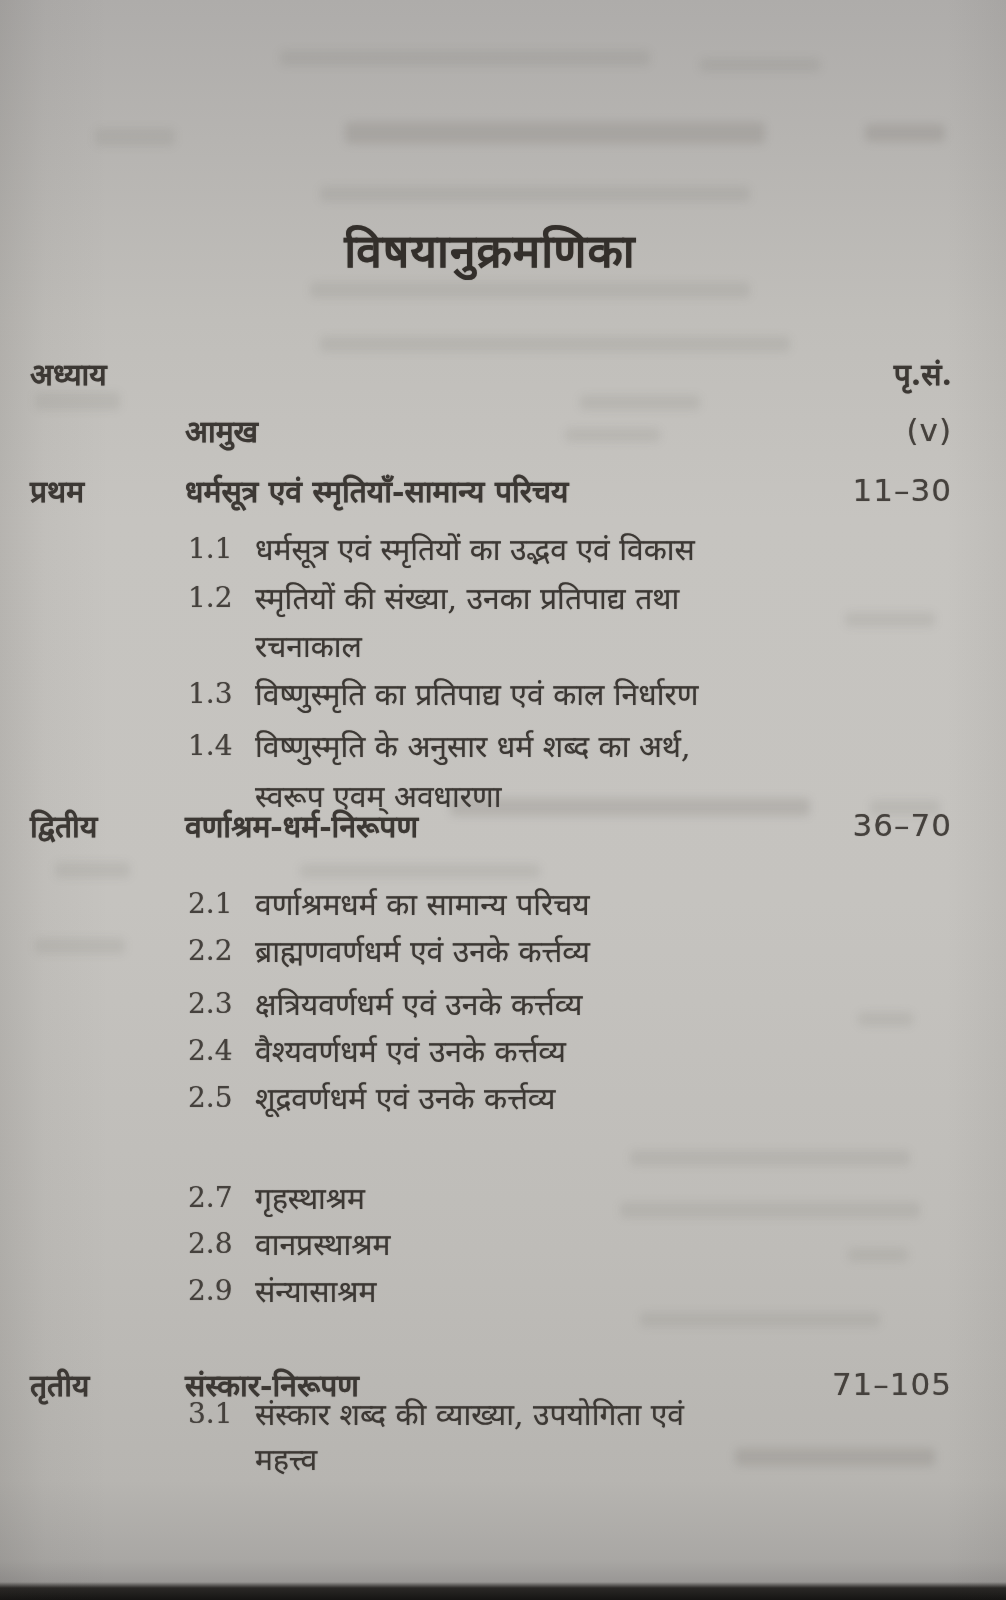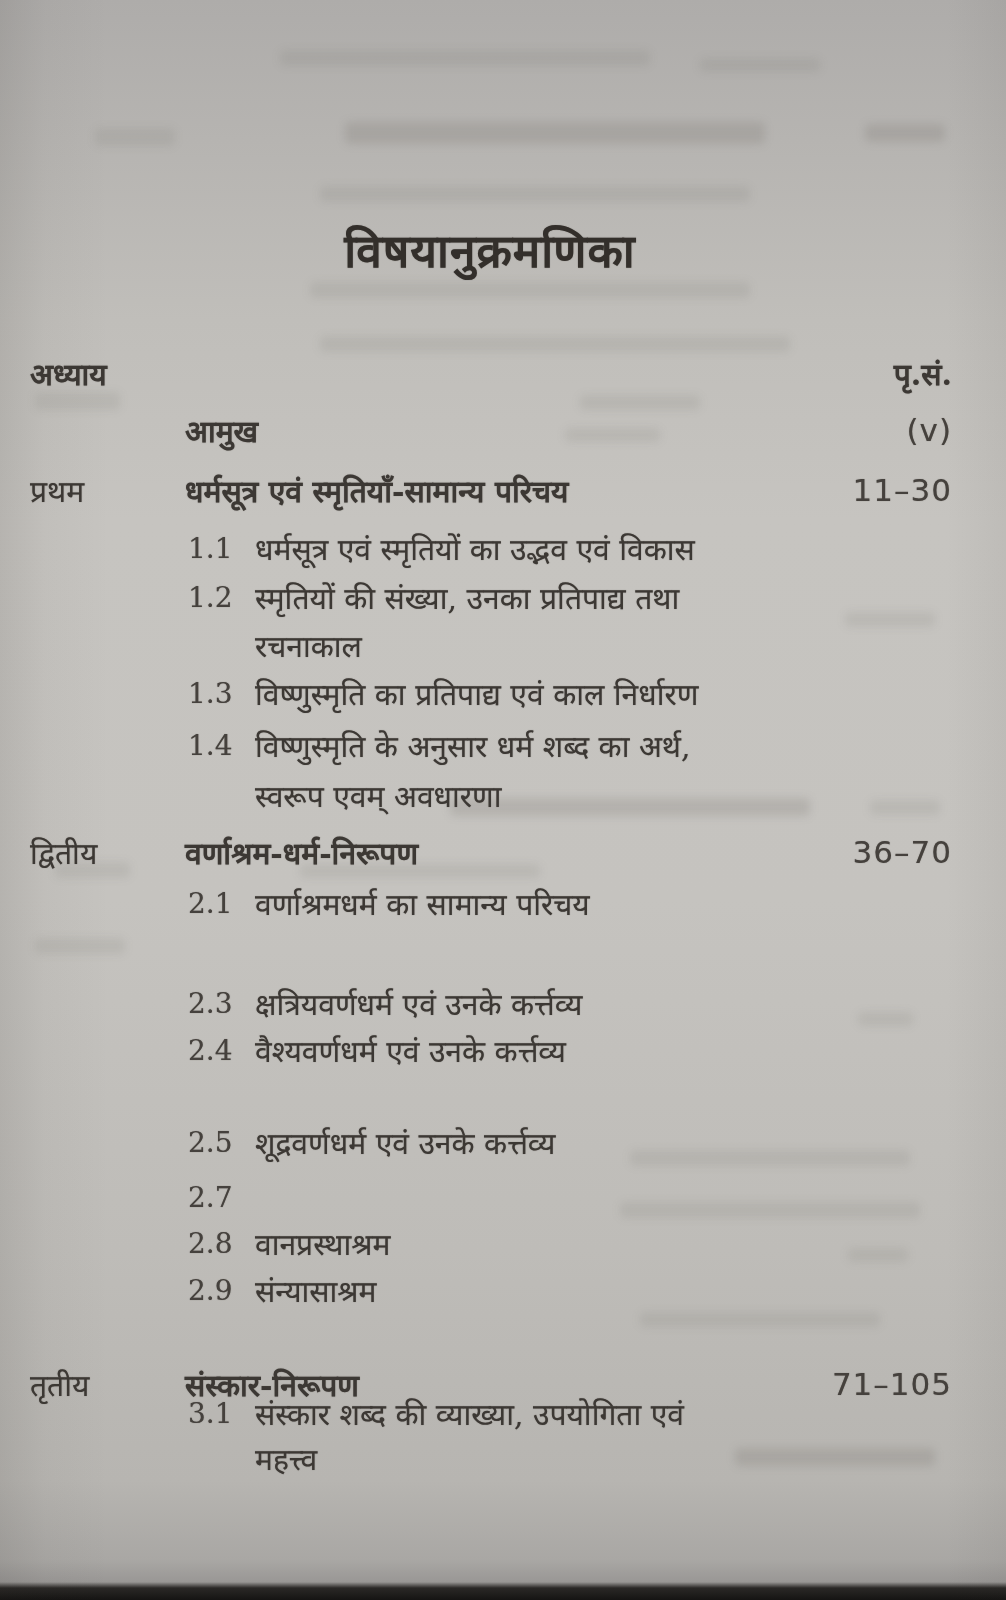--- a/index.html
+++ b/index.html
@@ -22,21 +22,21 @@
   .ink{ text-shadow:0 0 1px rgba(62,56,50,0.55); }
   .title{
     position:absolute; top:218px; left:30px; right:56px;
     text-align:center; font-size:46px; font-weight:700;
     color:#332f2b; letter-spacing:1px; margin:0;
   }
   .row{
     position:absolute; left:30px; right:54px; height:44px;
     display:flex; align-items:center; font-size:30px;
   }
-  .ord{ width:155px; flex:0 0 155px; font-weight:400; }
+  .ord{ width:155px; flex:0 0 155px; font-weight:700; }
   .main{ flex:1 1 auto; font-weight:600; }
   .pg{ flex:0 0 auto; text-align:right; font-family:"DejaVu Sans","Liberation Sans",sans-serif; font-size:31px; color:#45413d; letter-spacing:1px; }
   .sec{
     position:absolute; left:188px; right:54px; height:42px;
     display:flex; align-items:center; font-size:30px;
   }
   .num{ width:67px; flex:0 0 67px; font-family:"DejaVu Serif","Liberation Serif",serif; font-size:28px; color:#45413d; }
   .sectext{ flex:1 1 auto; }
   .cont{
     position:absolute; left:255px; right:54px; height:42px;
@@ -115,43 +115,48 @@
     <span class="sectext ink">विष्णुस्मृति का प्रतिपाद्य एवं काल निर्धारण</span>
   </div>
   <div class="sec" style="top:724px">
     <span class="num ink">1.4</span>
     <span class="sectext ink">विष्णुस्मृति के अनुसार धर्म शब्द का अर्थ,</span>
   </div>
   <div class="cont" style="top:774px">
     <span class="ink">स्वरूप एवम् अवधारणा</span>
   </div>
 
-  <div class="row" style="top:830px">
+  <div class="row" style="top:803px">
     <span class="ord ink">द्वितीय</span>
     <span class="main ink">वर्णाश्रम-धर्म-निरूपण</span>
     <span class="pg ink">36–70</span>
   </div>
   <div class="sec" style="top:882px">
     <span class="num ink">2.1</span>
     <span class="sectext ink">वर्णाश्रमधर्म का सामान्य परिचय</span>
+  </div>
+  <div class="sec" style="top:929px">
+    <span class="num ink">2.2</span>
+    <span class="sectext ink">ब्राह्मणवर्णधर्म एवं उनके कर्त्तव्य</span>
   </div>
   <div class="sec" style="top:982px">
     <span class="num ink">2.3</span>
     <span class="sectext ink">क्षत्रियवर्णधर्म एवं उनके कर्त्तव्य</span>
   </div>
   <div class="sec" style="top:1029px">
     <span class="num ink">2.4</span>
     <span class="sectext ink">वैश्यवर्णधर्म एवं उनके कर्त्तव्य</span>
   </div>
-  <div class="sec" style="top:1121px">
+  <div class="sec" style="top:1076px">
     <span class="num ink">2.5</span>
     <span class="sectext ink">शूद्रवर्णधर्म एवं उनके कर्त्तव्य</span>
   </div>
   <div class="sec" style="top:1176px">
     <span class="num ink">2.7</span>
+    <span class="sectext ink">गृहस्थाश्रम</span>
   </div>
   <div class="sec" style="top:1222px">
     <span class="num ink">2.8</span>
     <span class="sectext ink">वानप्रस्थाश्रम</span>
   </div>
   <div class="sec" style="top:1269px">
     <span class="num ink">2.9</span>
     <span class="sectext ink">संन्यासाश्रम</span>
   </div>
 

